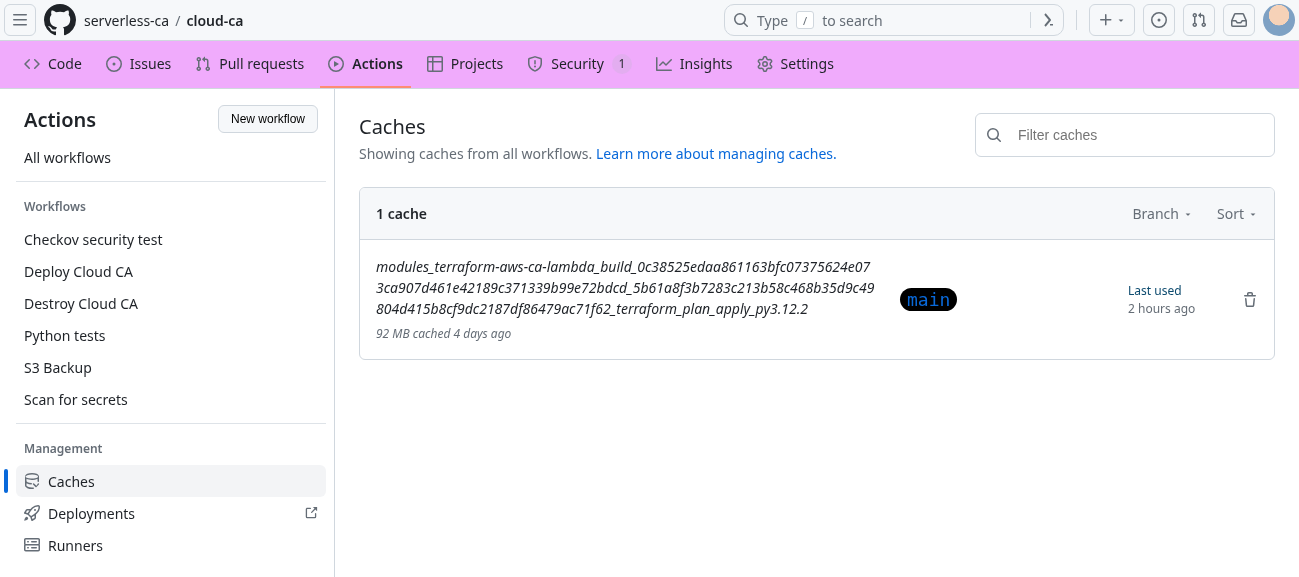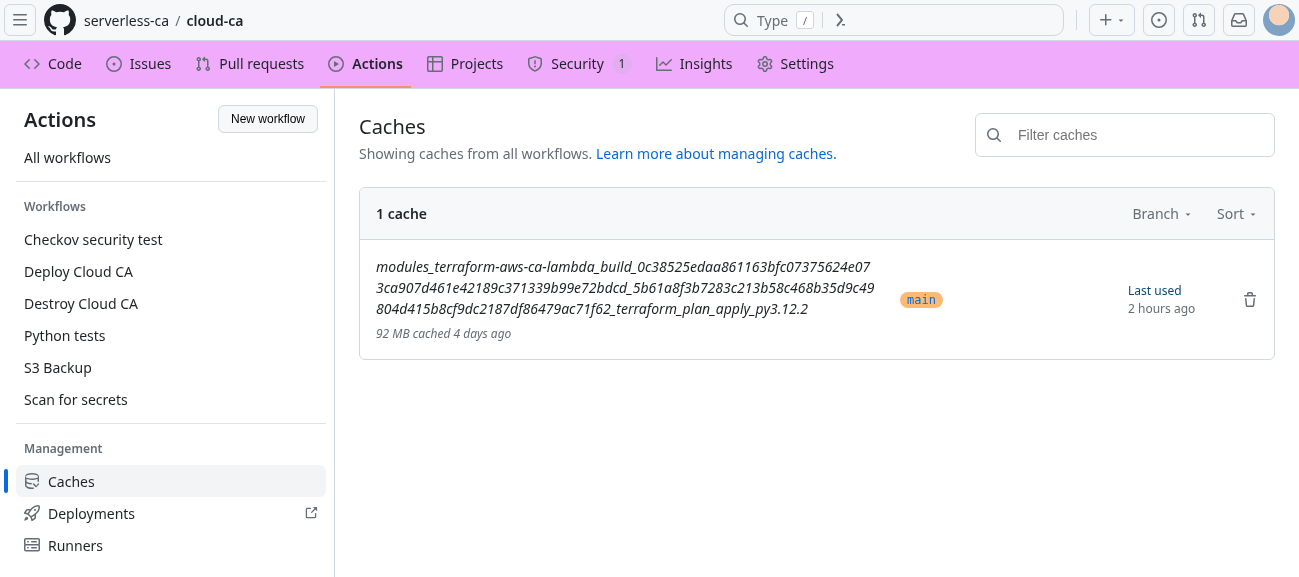--- a/index.html
+++ b/index.html
@@ -116,21 +116,21 @@
   .box-header .right { margin-left: auto; display: flex; gap: 24px; color: #656d76; font-size: 14px; }
   .box-header .right .dd { display:inline-flex; align-items:center; gap:4px; cursor:pointer; }
 
   .row { display: flex; align-items: center; padding: 16px; gap: 24px; }
   .row .name {
     flex: 0 0 500px; color: #1f2328; word-break: break-all; line-height: 1.5; font-style: italic;
   }
   .row .meta { color: #656d76; font-size: 12px; margin-top: 6px; }
   .branch-label {
     display:inline-block; padding: 1px 7px; font-family: ui-monospace, SFMono-Regular, Menlo, monospace;
-    font-size: 12px; color: #0969da; background: #fdba74; border-radius: 999px;
+    font-size: 18px; color: #0969da; background: #000000; border-radius: 999px;
   }
   .last-used { margin-left: auto; text-align: left; color: #656d76; font-size: 12px; line-height:1.5; min-width:90px;}
   .last-used .lbl { color: #0c4a6e; }
   .trash { color: #656d76; cursor: pointer; width: 16px; }
 
   svg { display: block; }
 </style>
 </head>
 <body>
 
@@ -154,20 +154,21 @@
   </nav>
   <div class="spacer"></div>
   <div class="search-box">
     <span>
       <svg width="16" height="16" viewBox="0 0 16 16" fill="currentColor">
           <path d="M10.68 11.74a6 6 0 0 1-7.922-8.982 6 6 0 0 1 8.982 7.922l3.04 3.04a.749.749 0 0 1-.326 1.275.749.749 0 0 1-.734-.215ZM11.5 7a4.499 4.499 0 1 0-8.997 0A4.499 4.499 0 0 0 11.5 7Z"></path>
         </svg>
     </span>
     <span>Type </span>
     <span class="kbd">/</span>
+    <span style="flex:1"> to search</span>
     <span style="border-left:1px solid #d0d7de; padding-left:8px;">
       <svg width="16" height="16" viewBox="0 0 16 16" fill="currentColor">
           <path d="m6.7 14.7 5-6a1 1 0 0 0 0-1.4l-5-6L5.3 2.7 9.7 8l-4.4 5.3z"></path>
           <path d="M11 13h3v1.5h-3z" transform="translate(0 -1)"></path>
         </svg>
     </span>
   </div>
   <div class="divider-v"></div>
   <button class="plus-btn">
     <span>

